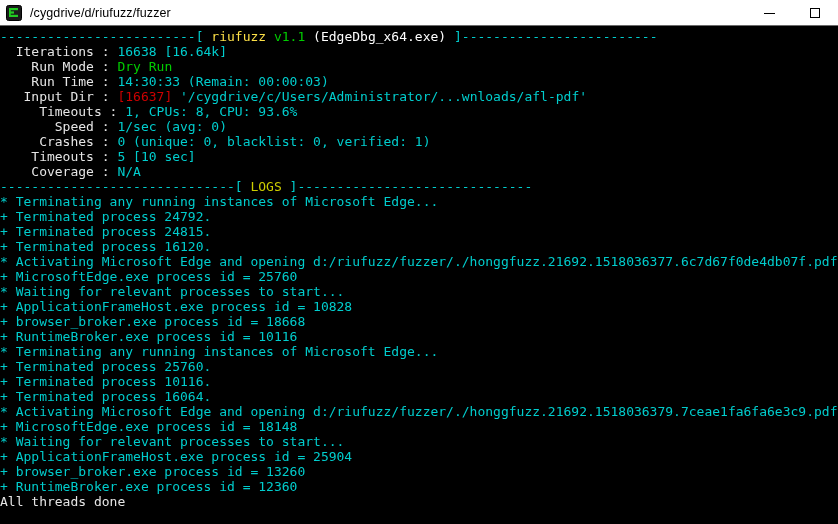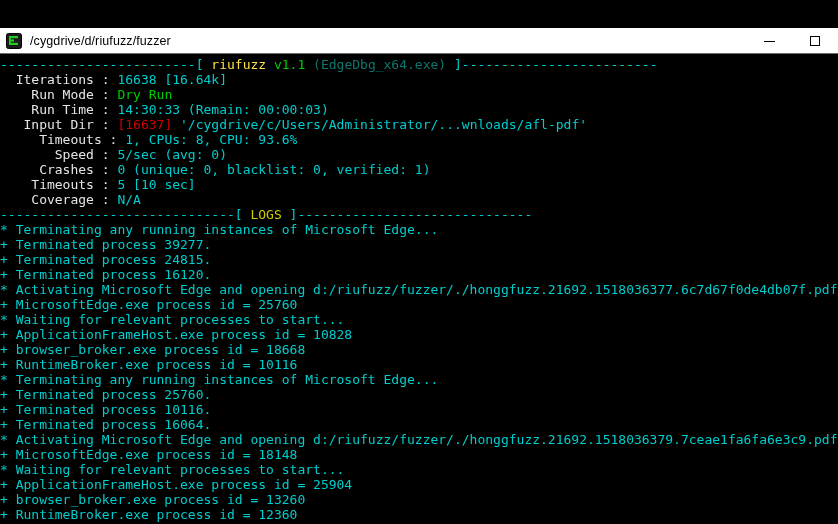--- a/index.html
+++ b/index.html
@@ -16,21 +16,20 @@
 
   
   #titlebar {
     height: 26px;
     background: #ffffff;
     border-bottom: 1px solid #6a6a6a;
     display: flex;
     align-items: center;
     box-sizing: border-box;
     position: relative;
-    margin-top: 28px;
   }
   #app-icon {
     width: 16px;
     height: 16px;
     margin-left: 6px;
     margin-right: 8px;
     flex: 0 0 auto;
     position: relative;
   }
   #title-text {
@@ -82,21 +81,21 @@
     font-size: 13px;
     line-height: 15px;
     white-space: pre;
     color: #cccccc;
     height: 15px;
     letter-spacing: 0px;
   }
   .sep   { color: #00cdcd; }
   .ttl   { color: #fde047; margin-top: 40px; }
   .brk   { color: #00cdcd; }
-  .exe   { color: #0f766e; margin-top: 32px; }
+  .exe   { color: #ffffff; margin-top: 32px; }
   .logs  { color: #cdcd00; }
   .lbl   { color: #e5e5e5; }
   .val   { color: #00cdcd; }
   .green { color: #00cd00; }
   .red   { color: #cd0000; }
   .log   { color: #00cdcd; }
   .white { color: #e5e5e5; }
 </style>
 </head>
 <body>
@@ -126,31 +125,31 @@
 <div id="terminal">
 
   <div class="line"><span class="sep">-------------------------</span><span class="brk">[</span><span class="sep"> </span><span class="ttl">riufuzz</span><span class="sep"> </span><span class="green">v1.1</span><span class="sep"> </span><span class="exe">(EdgeDbg_x64.exe)</span><span class="sep"> </span><span class="brk">]</span><span class="sep">-------------------------</span></div>
 
   <div id="stats-block">
       <div class="line"><span class="lbl">  </span><span class="lbl">Iterations</span><span class="lbl"> : </span><span class="val">16638 [16.64k]</span></div>
       <div class="line"><span class="lbl">    </span><span class="lbl">Run Mode</span><span class="lbl"> : </span><span class="green">Dry Run</span></div>
       <div class="line"><span class="lbl">    </span><span class="lbl">Run Time</span><span class="lbl"> : </span><span class="val">14:30:33 (Remain: 00:00:03)</span></div>
       <div class="line"><span class="lbl">   </span><span class="lbl">Input Dir</span><span class="lbl"> : </span><span class="red">[16637]</span><span> </span><span class="val">'/cygdrive/c/Users/Administrator/...wnloads/afl-pdf'</span></div>
       <div class="line"><span class="lbl">     </span><span class="lbl">Timeouts</span><span class="lbl"> : </span><span class="val">1, CPUs: 8, CPU: 93.6%</span></div>
-      <div class="line"><span class="lbl">       </span><span class="lbl">Speed</span><span class="lbl"> : </span><span class="val">5/sec (avg: 0)</span></div>
+      <div class="line"><span class="lbl">       </span><span class="lbl">Speed</span><span class="lbl"> : </span><span class="val">1/sec (avg: 0)</span></div>
       <div class="line"><span class="lbl">     </span><span class="lbl">Crashes</span><span class="lbl"> : </span><span class="val">0 (unique: 0, blacklist: 0, verified: 1)</span></div>
       <div class="line"><span class="lbl">    </span><span class="lbl">Timeouts</span><span class="lbl"> : </span><span class="val">5 [10 sec]</span></div>
       <div class="line"><span class="lbl">    </span><span class="lbl">Coverage</span><span class="lbl"> : </span><span class="val">N/A</span></div>
     </div>
 
   <div class="line"><span class="sep">------------------------------</span><span class="brk">[</span><span class="sep"> </span><span class="logs">LOGS</span><span class="sep"> </span><span class="brk">]</span><span class="sep">------------------------------</span></div>
 
   <div id="logs-block">
       <div class="line log">* Terminating any running instances of Microsoft Edge...</div>
-      <div class="line log">+ Terminated process 39277.</div>
+      <div class="line log">+ Terminated process 24792.</div>
       <div class="line log">+ Terminated process 24815.</div>
       <div class="line log">+ Terminated process 16120.</div>
       <div class="line log">* Activating Microsoft Edge and opening d:/riufuzz/fuzzer/./honggfuzz.21692.1518036377.6c7d67f0de4db07f.pdf...</div>
       <div class="line log">+ MicrosoftEdge.exe process id = 25760</div>
       <div class="line log">* Waiting for relevant processes to start...</div>
       <div class="line log">+ ApplicationFrameHost.exe process id = 10828</div>
       <div class="line log">+ browser_broker.exe process id = 18668</div>
       <div class="line log">+ RuntimeBroker.exe process id = 10116</div>
       <div class="line log">* Terminating any running instances of Microsoft Edge...</div>
       <div class="line log">+ Terminated process 25760.</div>

